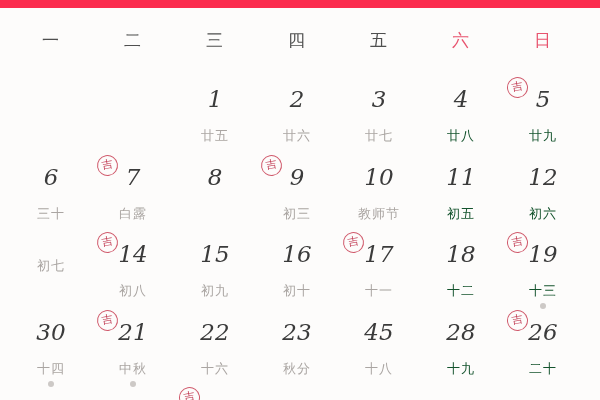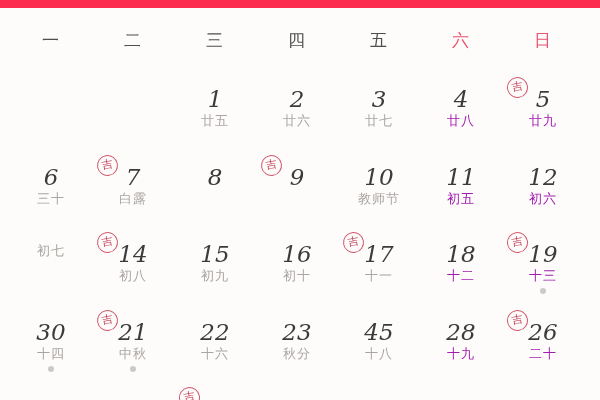--- a/index.html
+++ b/index.html
@@ -24,24 +24,24 @@
     display:grid; grid-template-columns:repeat(7,1fr);
     grid-auto-rows:77.5px;
     padding:0 16px 0 10px; margin-top:26px;
   }
   .cell { position:relative; text-align:center; padding-top:11px; box-sizing:border-box; }
   .daynum {
     font-family:"DejaVu Serif", "Liberation Serif", serif;
     font-style:italic; font-size:23px; line-height:25px; color:#3b3b3b;
   }
   .lunar {
-    font-size:13px; line-height:16px; margin-top:1px;
+    font-size:13px; line-height:16px; margin-top:16px;
     color:#aaa5a2; letter-spacing:1px;
   }
-  .lunar.red { color:#a21caf; }
+  .lunar.red { color:#14532d; }
   .dot {
     display:block; width:6px; height:6px; border-radius:50%;
     background:#cdc9c6; margin:4px auto 0;
   }
   .badge {
     position:absolute; left:calc(50% - 36px); top:1px;
     width:21px; height:21px; box-sizing:border-box;
     border:1.4px solid #d05a6c; border-radius:50%;
     color:#c23d55; font-size:11px; line-height:18px; text-align:center;
     transform:rotate(-10deg); background:transparent;
@@ -93,20 +93,21 @@
         <span class="badge">吉</span>
         <div class="daynum">7</div>
         <div class="lunar">白露</div>
       </div>
       <div class="cell">
         <div class="daynum">8</div>
       </div>
       <div class="cell">
         <span class="badge">吉</span>
         <div class="daynum">9</div>
+        <div class="lunar">初三</div>
       </div>
       <div class="cell">
         <div class="daynum">10</div>
         <div class="lunar">教师节</div>
       </div>
       <div class="cell">
         <div class="daynum">11</div>
         <div class="lunar red">初五</div>
       </div>
       <div class="cell">

